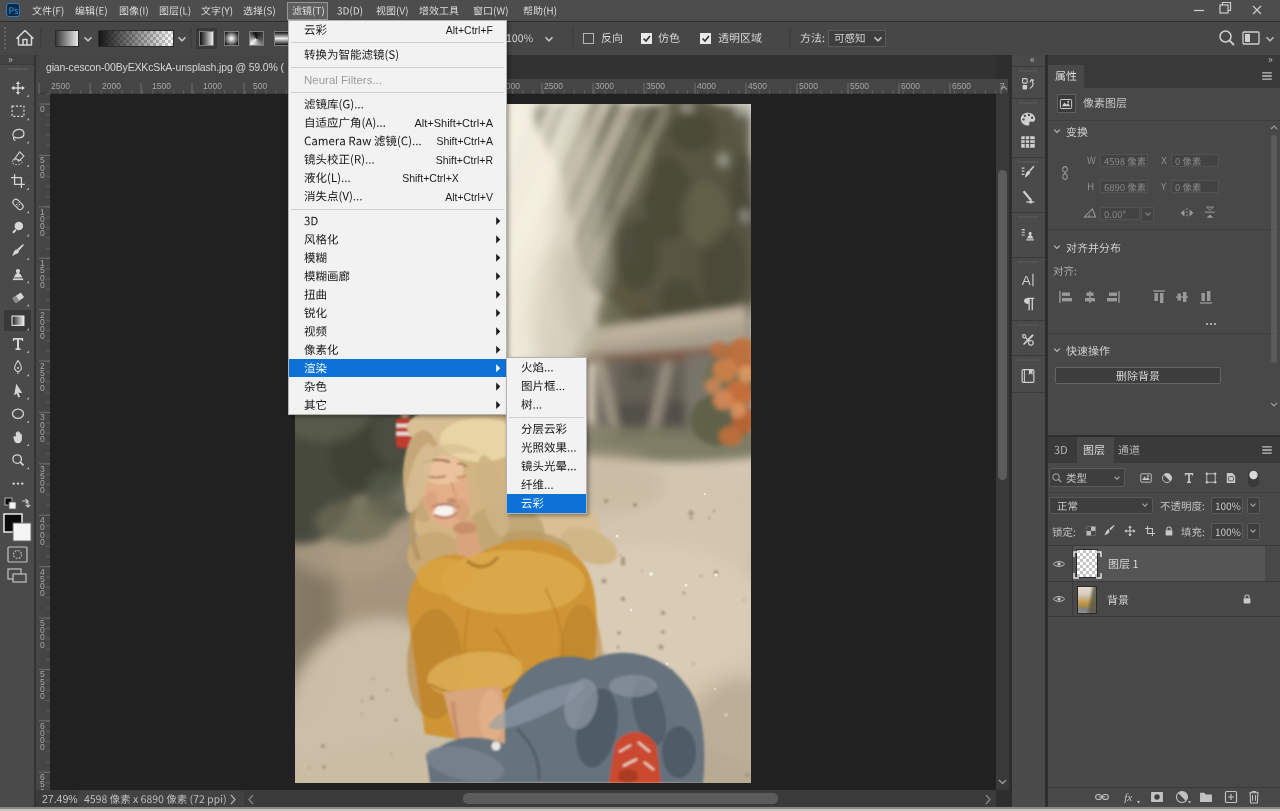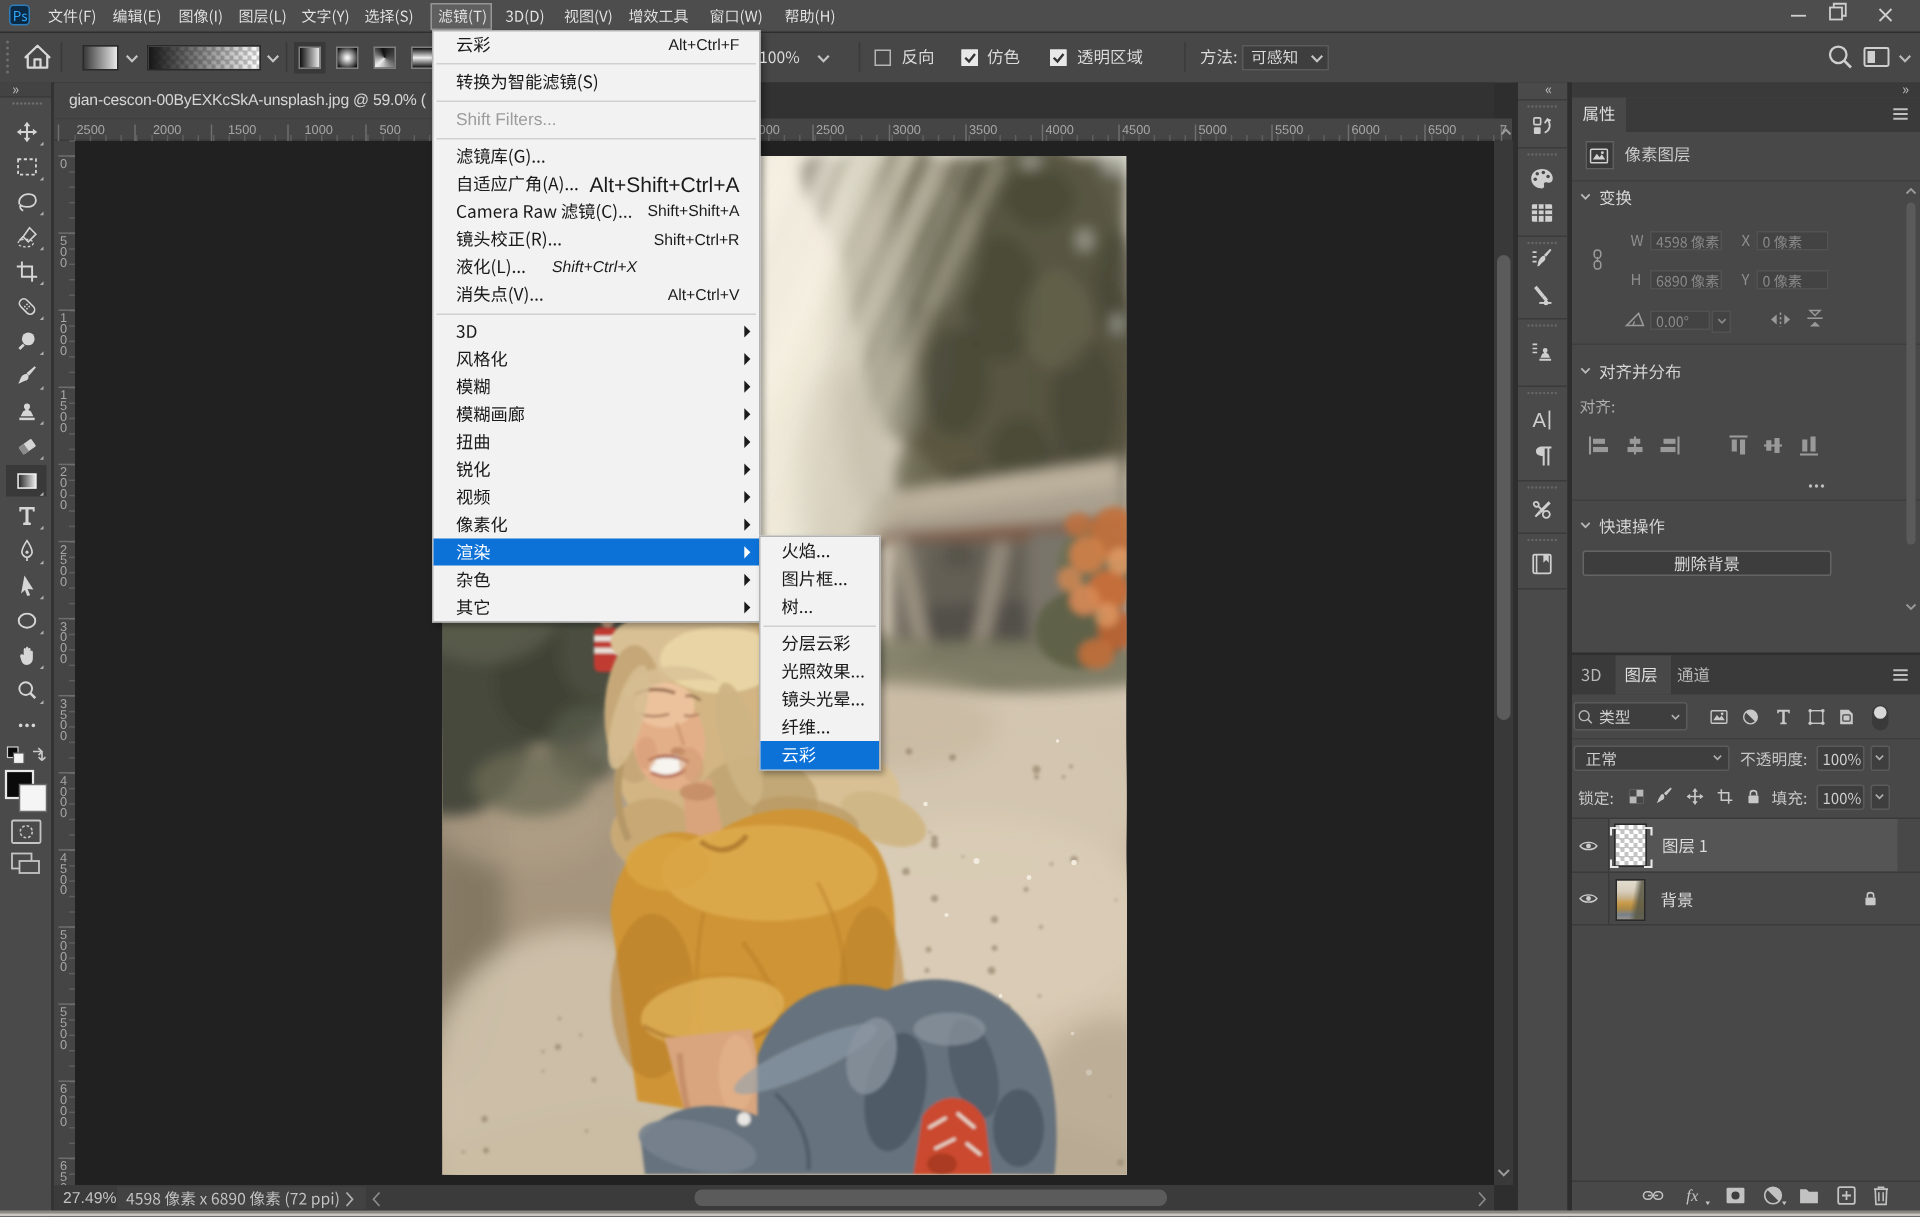--- a/index.html
+++ b/index.html
@@ -639,26 +639,26 @@
 <div style="position:absolute;left:1048px;top:581px;width:232px;height:1px;background:#3a3a3a;"></div>
 <div style="position:absolute;left:1077px;top:586px;width:20px;height:28px;border:1px solid #2a2a2a;
 background:linear-gradient(100deg,rgba(0,0,0,0) 55%,rgba(90,88,70,0.85) 75%),linear-gradient(to bottom,#e2ddd0 0%,#d8cdbb 28%,#c9b795 42%,#c89b4a 58%,#ad8a46 72%,#77818c 88%,#9a938a 100%);"></div>
 <div style="position:absolute;left:1048px;top:616px;width:232px;height:1px;background:#3a3a3a;"></div>
 <div style="position:absolute;left:1048px;top:787px;width:232px;height:1px;background:#3a3a3a;"></div>
 <div style="position:absolute;left:42px;top:793px;width:40px;height:12px;color:#c2c2c2;font-size:10.5px;line-height:12px;">27.49%</div>
 <div style="position:absolute;left:288px;top:20px;width:219px;height:395px;background:#f2f2f2;border:1px solid #b3b3b3;box-shadow:2px 2px 4px rgba(0,0,0,0.35);"></div>
 <div style="position:absolute;left:368px;top:23.1px;width:125px;text-align:right;height:14px;color:#1b1b1b;font-size:10.5px;line-height:14px;">Alt+Ctrl+F</div>
 <div style="position:absolute;left:291px;top:42.2px;width:213px;height:1px;background:#d0d0d0;"></div>
 <div style="position:absolute;left:291px;top:67.0px;width:213px;height:1px;background:#d0d0d0;"></div>
-<div style="position:absolute;left:304px;top:72.7px;height:14px;color:#9c9c9c;font-size:11.5px;line-height:14px;">Shift Filters...</div>
+<div style="position:absolute;left:304px;top:72.7px;height:14px;color:#9c9c9c;font-size:11.5px;line-height:14px;">Neural Filters...</div>
 <div style="position:absolute;left:291px;top:91.8px;width:213px;height:1px;background:#d0d0d0;"></div>
-<div style="position:absolute;left:368px;top:115.9px;width:125px;text-align:right;height:14px;color:#1b1b1b;font-size:14px;line-height:14px;">Alt+Shift+Ctrl+A</div>
-<div style="position:absolute;left:368px;top:134.3px;width:125px;text-align:right;height:14px;color:#1b1b1b;font-size:10.5px;line-height:14px;">Shift+Shift+A</div>
+<div style="position:absolute;left:368px;top:115.9px;width:125px;text-align:right;height:14px;color:#1b1b1b;font-size:11px;line-height:14px;">Alt+Shift+Ctrl+A</div>
+<div style="position:absolute;left:368px;top:134.3px;width:125px;text-align:right;height:14px;color:#1b1b1b;font-size:10.5px;line-height:14px;">Shift+Ctrl+A</div>
 <div style="position:absolute;left:368px;top:152.7px;width:125px;text-align:right;height:14px;color:#1b1b1b;font-size:10.5px;line-height:14px;">Shift+Ctrl+R</div>
-<div style="position:absolute;left:368px;top:171.1px;width:125px;text-align:left;height:14px;color:#1b1b1b;font-size:10.5px;line-height:14px;font-style:italic;">Shift+Ctrl+X</div>
+<div style="position:absolute;left:368px;top:171.1px;width:125px;text-align:center;height:14px;color:#1b1b1b;font-size:10.5px;line-height:14px;">Shift+Ctrl+X</div>
 <div style="position:absolute;left:368px;top:189.5px;width:125px;text-align:right;height:14px;color:#1b1b1b;font-size:10.5px;line-height:14px;">Alt+Ctrl+V</div>
 <div style="position:absolute;left:291px;top:208.6px;width:213px;height:1px;background:#d0d0d0;"></div>
 <div style="position:absolute;left:289px;top:359.0px;width:217px;height:18.4px;background:#0c72d8;"></div>
 <div style="position:absolute;left:506px;top:357px;width:81px;height:157px;background:#f2f2f2;border:1px solid #b3b3b3;box-shadow:2px 2px 4px rgba(0,0,0,0.35);"></div>
 <div style="position:absolute;left:509px;top:416.7px;width:75px;height:1px;background:#d0d0d0;"></div>
 <div style="position:absolute;left:507px;top:494.0px;width:79px;height:18.6px;background:#0c72d8;"></div>
 <svg style="position:absolute;left:0;top:0;pointer-events:none" width="1280" height="811" viewBox="0 0 1280 811">
     <g transform="translate(8.5 14.0) scale(0.00900)" fill="#31a8ff">
       <path transform="translate(0 0)" d="M101 0H193V-292H314C475 -292 584 -363 584 -518C584 -678 474 -733 310 -733H101ZM193 -367V-658H298C427 -658 492 -625 492 -518C492 -413 431 -367 302 -367Z"></path>
       <path transform="translate(633 0)" d="M234 13C362 13 431 -60 431 -148C431 -251 345 -283 266 -313C205 -336 149 -356 149 -407C149 -450 181 -486 250 -486C298 -486 336 -465 373 -438L417 -495C376 -529 316 -557 249 -557C130 -557 62 -489 62 -403C62 -310 144 -274 220 -246C280 -224 344 -198 344 -143C344 -96 309 -58 237 -58C172 -58 124 -84 76 -123L32 -62C83 -19 157 13 234 13Z"></path>

